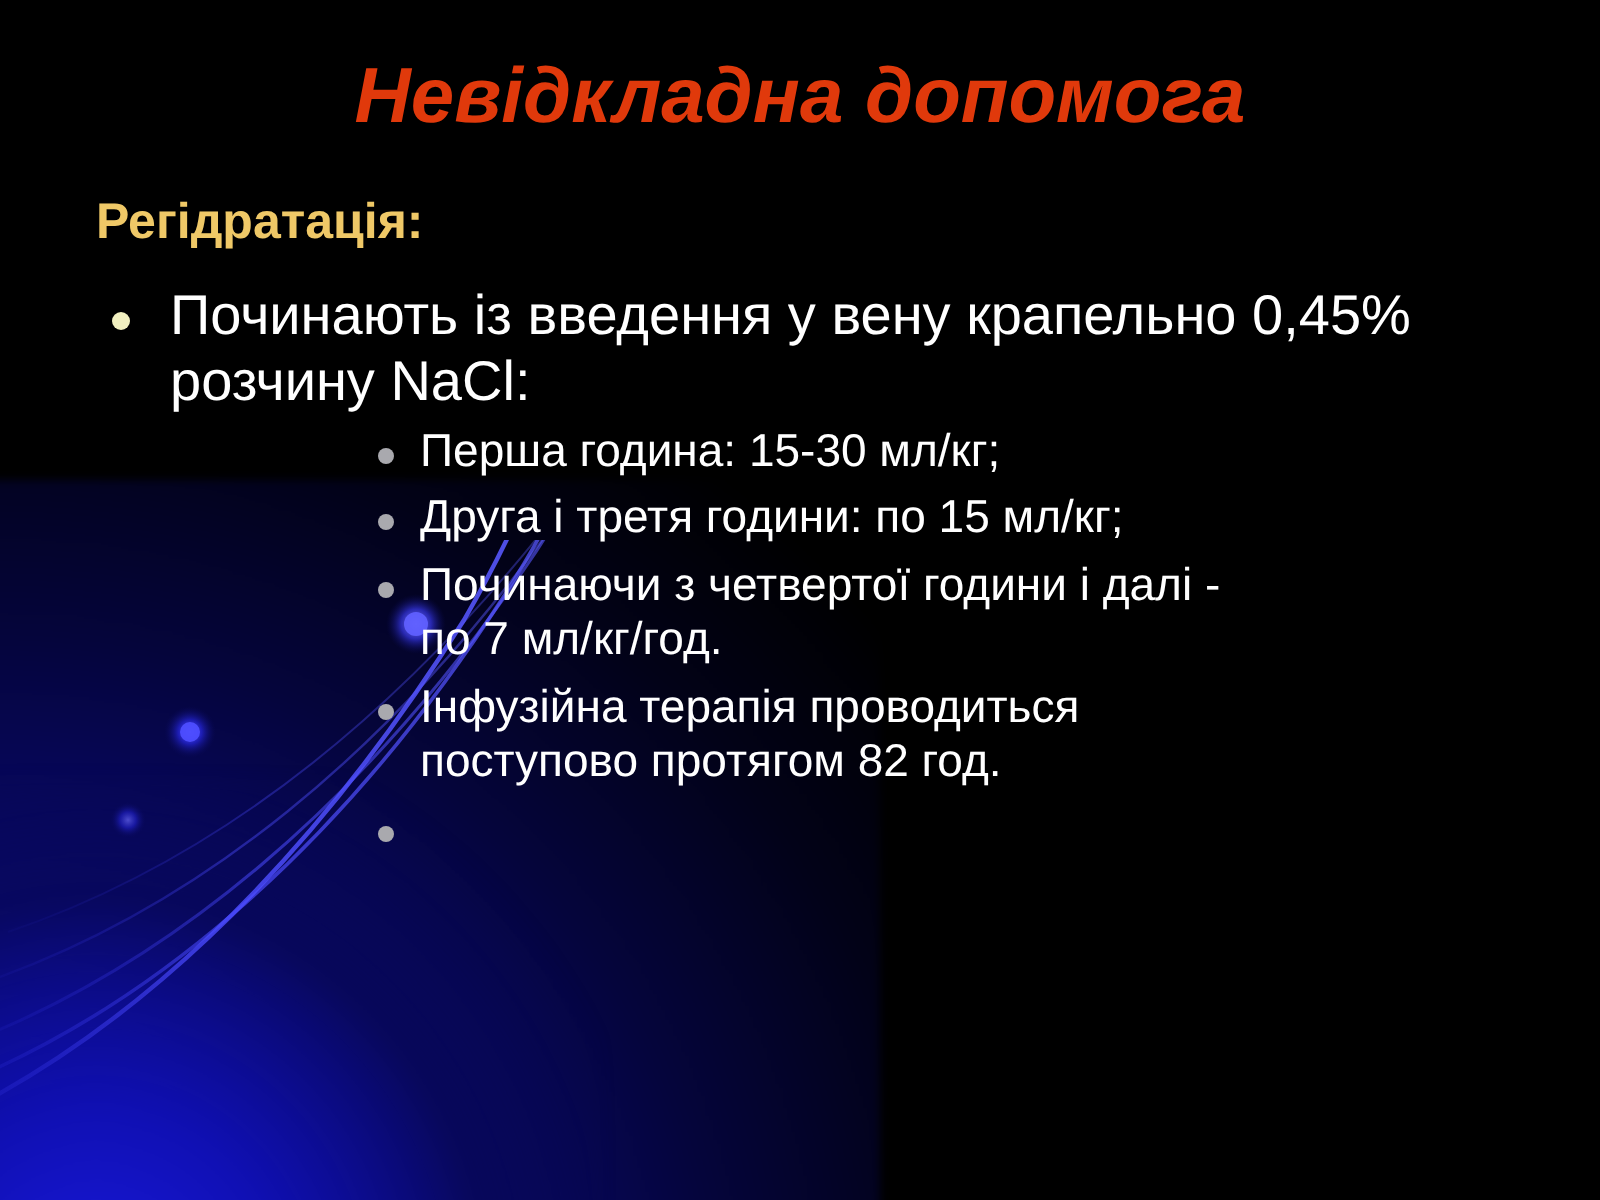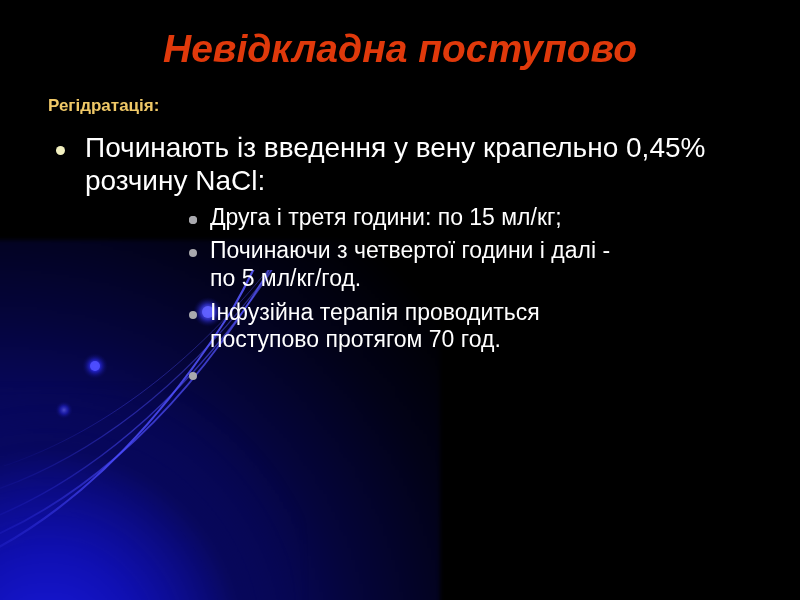--- a/index.html
+++ b/index.html
@@ -76,21 +76,21 @@
 
   
   .body-block {
     position: absolute;
     left: 0;
     top: 96px;
     width: 800px;
   }
   .subhead {
     margin: 0 0 6px 48px;
-    font-size: 17px;
+    font-size: 25px;
     font-weight: bold;
     color: #EFC867;
     line-height: 1.2;
   }
 
   ul.lvl1 {
     list-style: none;
     margin: 0;
     padding: 0;
   }
@@ -177,46 +177,47 @@
       <g>
         <circle cx="95" cy="96" r="13" fill="url(#dotGlowA)" opacity="0.95"></circle>
         <circle cx="95" cy="96" r="5" fill="#4d4dff" opacity="0.95"></circle>
         <circle cx="208" cy="42" r="15" fill="url(#dotGlowB)" opacity="0.95"></circle>
         <circle cx="208" cy="42" r="6" fill="#5f5fff" opacity="0.95"></circle>
         <circle cx="64" cy="140" r="9" fill="url(#dotGlowA)" opacity="0.7"></circle>
       </g>
     </svg>
   </div>
 
-  <div class="title">Невідкладна поступово</div>
+  <div class="title">Невідкладна допомога</div>
 
   <div class="body-block">
 
     <div class="subhead">Регідратація:</div>
 
     <ul class="lvl1">
       <li class="bullet1">
         <span class="dot1"></span>
         <span class="txt">Починають із введення у вену крапельно 0,45% розчину NaCl:</span>
 
         <ul class="lvl2">
           <li class="bullet2">
             <span class="dot2"></span>
+            <span class="txt">Перша година: 15-30 мл/кг;</span>
           </li>
           <li class="bullet2">
             <span class="dot2"></span>
             <span class="txt">Друга і третя години: по 15 мл/кг;</span>
           </li>
           <li class="bullet2">
             <span class="dot2"></span>
-            <span class="txt">Починаючи з четвертої години і далі - по 5 мл/кг/год.</span>
-          </li>
-          <li class="bullet2">
-            <span class="dot2"></span>
-            <span class="txt">Інфузійна терапія проводиться поступово протягом 70 год.</span>
+            <span class="txt">Починаючи з четвертої години і далі - по 7 мл/кг/год.</span>
+          </li>
+          <li class="bullet2">
+            <span class="dot2"></span>
+            <span class="txt">Інфузійна терапія проводиться поступово протягом 82 год.</span>
           </li>
           <li class="bullet2">
             <span class="dot2"></span>
           </li>
         </ul>
       </li>
     </ul>
 
   </div>
 </div>

